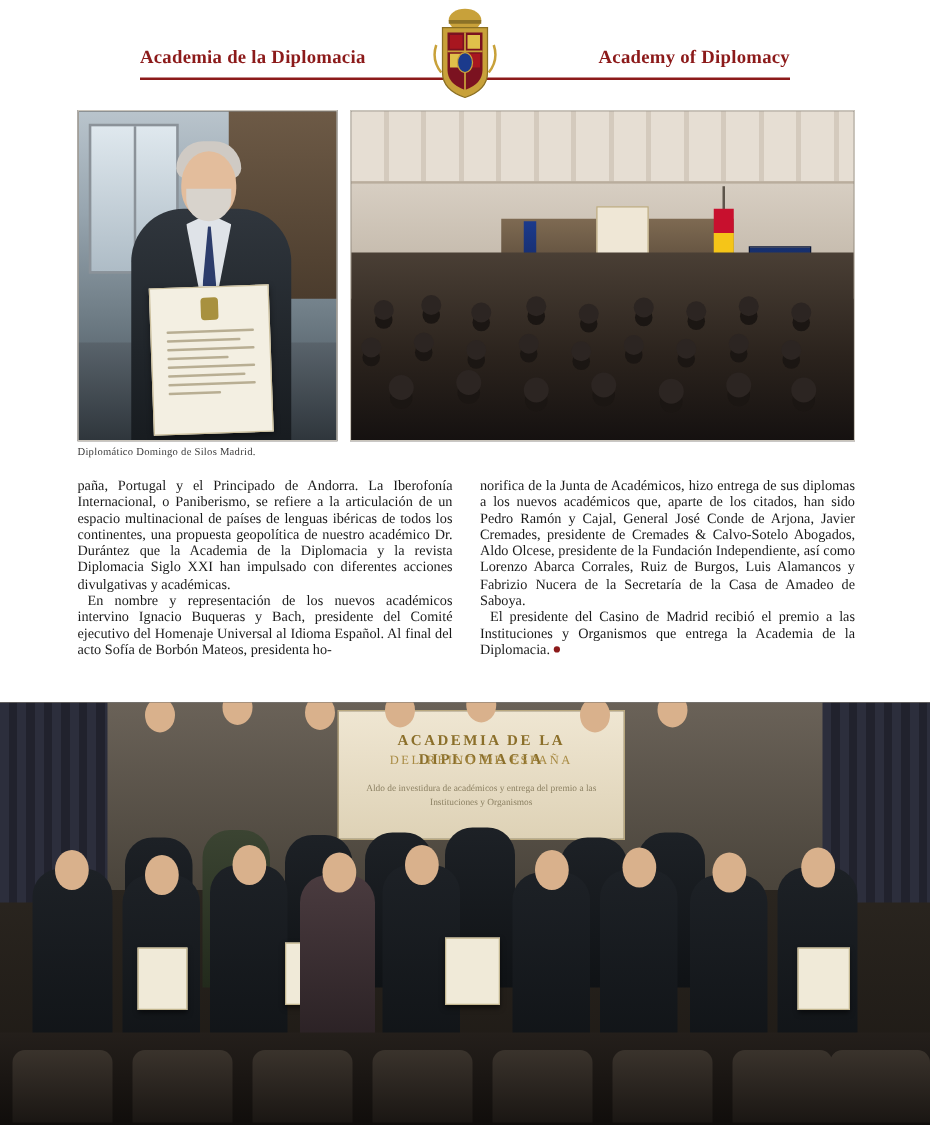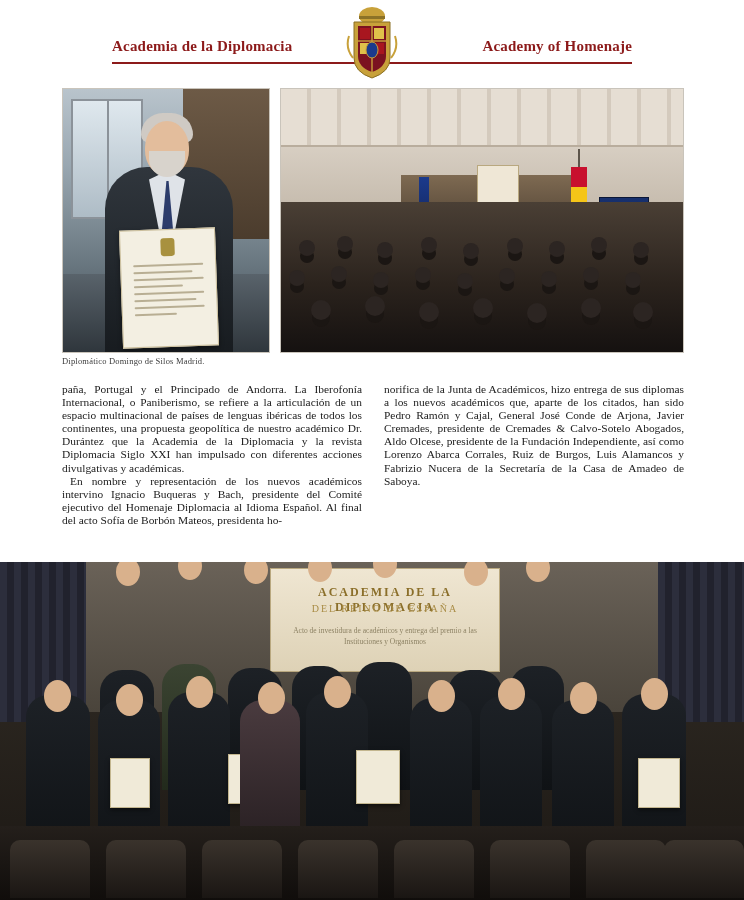--- a/index.html
+++ b/index.html
@@ -321,21 +321,21 @@
       <rect x="16" y="22" width="10" height="11" fill="#a8161f"></rect>
       <rect x="30" y="22" width="10" height="11" fill="#e0c14a"></rect>
       <rect x="16" y="37" width="10" height="11" fill="#e0c14a"></rect>
       <rect x="30" y="37" width="10" height="11" fill="#a8161f"></rect>
       <ellipse cx="28" cy="44" rx="6" ry="8" fill="#1b3a8c" stroke="#c8a13a" stroke-width="1"></ellipse>
       <path d="M5 30 q-4 12 4 22" stroke="#c8a13a" stroke-width="2" fill="none"></path>
       <path d="M51 30 q4 12 -4 22" stroke="#c8a13a" stroke-width="2" fill="none"></path>
     </svg>
 
     <div class="header-title-left">Academia de la Diplomacia</div>
-    <div class="header-title-right">Academy of Homenaje</div>
+    <div class="header-title-right">Academy of Diplomacy</div>
   </div>
 
   <div class="photos">
 
     <div class="photo photo-left">
       <div class="scene">
         <div class="p1-bg"></div>
         <div class="p1-window"></div>
         <div class="p1-panel"></div>
         <div class="p1-floor"></div>
@@ -402,38 +402,39 @@
         </div>
       </div>
     </div>
 
     <div class="caption">Diplomático Domingo de Silos Madrid.</div>
   </div>
 
   <div class="columns">
     <div class="col">
       <p>paña, Portugal y el Principado de Andorra. La Iberofonía Internacional, o Paniberismo, se refiere a la articulación de un espacio multinacional de países de lenguas ibéricas de todos los continentes, una propuesta geopolítica de nuestro académico Dr. Durántez que la Academia de la Diplomacia y la revista Diplomacia Siglo XXI han impulsado con diferentes acciones divulgativas y académicas.</p>
-      <p>En nombre y representación de los nuevos académicos intervino Ignacio Buqueras y Bach, presidente del Comité ejecutivo del Homenaje Diplomacia al Idioma Español. Al final del acto Sofía de Borbón Mateos, presidenta ho-</p>
+      <p>En nombre y representación de los nuevos académicos intervino Ignacio Buqueras y Bach, presidente del Comité ejecutivo del Homenaje Universal al Idioma Español. Al final del acto Sofía de Borbón Mateos, presidenta ho-</p>
     </div>
     <div class="col">
       <p>norifica de la Junta de Académicos, hizo entrega de sus diplomas a los nuevos académicos que, aparte de los citados, han sido Pedro Ramón y Cajal, General José Conde de Arjona, Javier Cremades, presidente de Cremades &amp; Calvo-Sotelo Abogados, Aldo Olcese, presidente de la Fundación Independiente, así como Lorenzo Abarca Corrales, Ruiz de Burgos, Luis Alamancos y Fabrizio Nucera de la Secretaría de la Casa de Amadeo de Saboya.</p>
+      <p><span>El presidente del Casino de Madrid recibió el premio a las Instituciones y Organismos que entrega la Academia de la Diplomacia.</span><span class="bullet-end"></span></p>
     </div>
   </div>
 
   <div class="photo-bottom">
     <div class="scene">
       <div class="p3-bg"></div>
       <div class="p3-wall"></div>
       <div class="p3-curtain"></div>
       <div class="p3-curtain" style="left:auto; right:0;"></div>
 
       <div class="p3-screen">
         <div class="p3-screen-t1">ACADEMIA DE LA DIPLOMACIA</div>
         <div class="p3-screen-t2">DEL REINO DE ESPAÑA</div>
-        <div class="p3-screen-t3">Acto de investidura de académicos y entrega del premio a las Instituciones y Organismos</div>
+        <div class="p3-screen-t3">Aldo de investidura de académicos y entrega del premio a las Instituciones y Organismos</div>
       </div>
 
       <div class="p3-row" style="bottom:110px; height:130px;">
         <div class="p3-person" style="left:100px; width:54px; height:120px;"></div>
         <div class="p3-head" style="left:116px; bottom:204px; width:24px; height:28px;"></div>
         <div class="p3-person" style="left:162px; width:54px; height:126px; background:linear-gradient(180deg,#3b4432,#222a1c);"></div>
         <div class="p3-head" style="left:178px; bottom:210px; width:24px; height:28px;"></div>
         <div class="p3-person" style="left:228px; width:54px; height:122px;"></div>
         <div class="p3-head" style="left:244px; bottom:206px; width:24px; height:28px;"></div>
         <div class="p3-person" style="left:292px; width:54px; height:124px;"></div>

